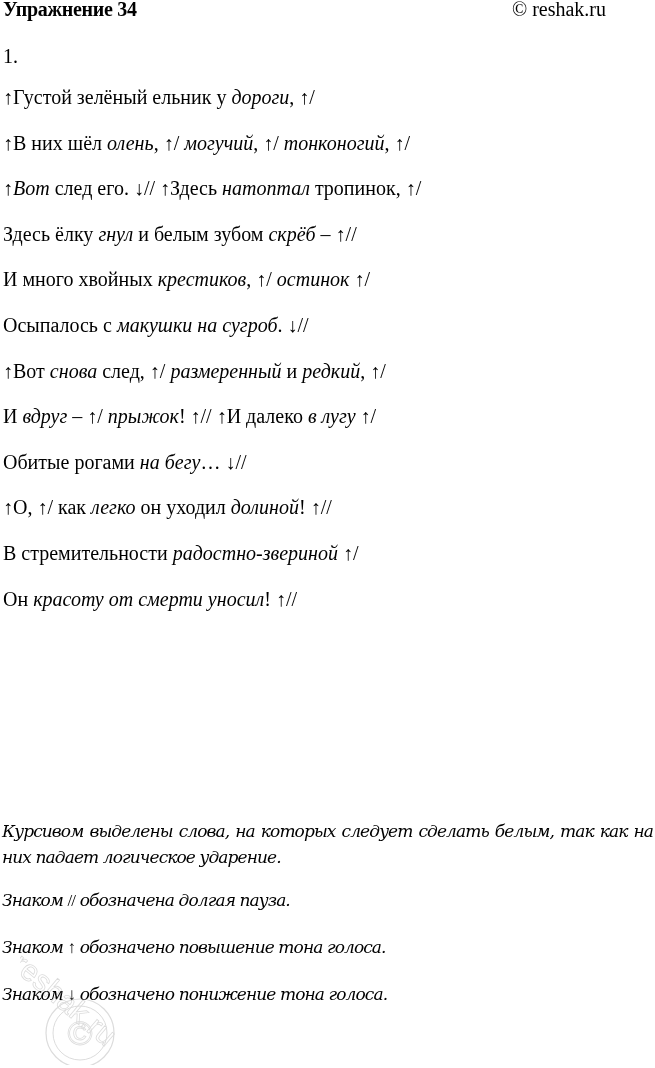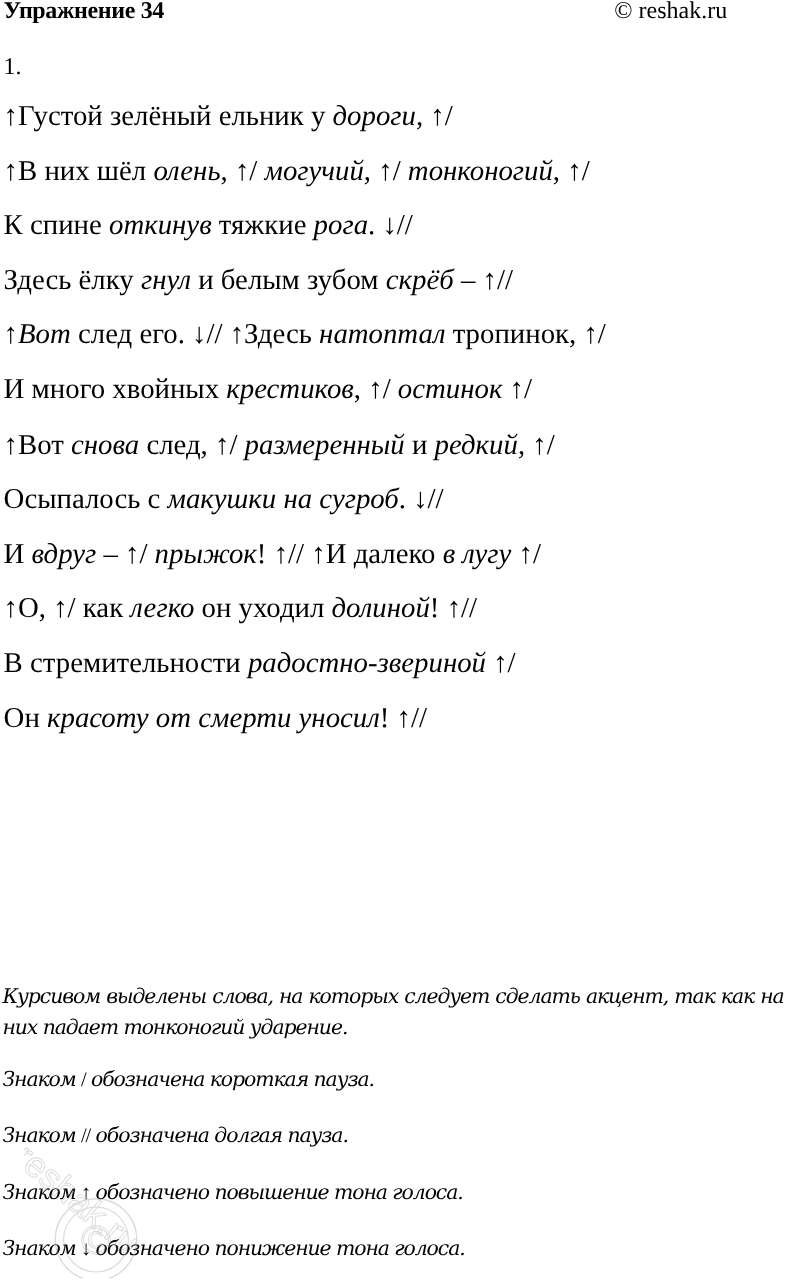--- a/index.html
+++ b/index.html
@@ -13,21 +13,21 @@
     .title {
       position: absolute; left: 3px; top: -2px;
       font-weight: bold; font-size: 20px; letter-spacing: -0.3px;
     }
     .copyright {
       position: absolute; right: 3px; top: -2px; font-size: 20px;
     }
     .num { position: absolute; left: 3px; top: 45px; font-size: 20px; }
     .poem { position: absolute; left: 3px; top: 85px; }
     .line {
-      font-size: 24px; height: 45.6px; line-height: 24px; white-space: nowrap;
+      font-size: 20px; height: 45.6px; line-height: 24px; white-space: nowrap;
     }
     .line i { font-style: italic; }
     .notes {
       position: absolute; left: 2px; top: 818px; width: 651px;
       font-family: "DejaVu Serif", serif; font-style: italic; font-size: 17px;
       letter-spacing: -0.9px;
     }
     .note { height: 47px; line-height: 24px; }
     .note.first { text-align: justify; text-align-last: left; height: 70px; line-height: 26px; }
     .note .sym { font-family: "Liberation Serif", serif; font-style: normal; }
@@ -42,37 +42,34 @@
 <div class="header">
   <div class="title">Упражнение 34</div>
   <div class="copyright">© reshak.ru</div>
 </div>
 
 <div class="num">1.</div>
 
 <div class="poem" id="poem">
     <div class="line"><span>↑Густой зелёный ельник у </span><i>дороги</i><span>, ↑/</span></div>
     <div class="line"><span>↑В них шёл </span><i>олень</i><span>, ↑/ </span><i>могучий</i><span>, ↑/ </span><i>тонконогий</i><span>, ↑/</span></div>
-    <div class="line"><span>К спине </span><i>откинув</i><span> тяжкие </span><i>рога</i><span>. ↓//</span></div>
+    <div class="line"><span>↑</span><i>Вот</i><span> след его. ↓// ↑Здесь </span><i>натоптал</i><span> тропинок, ↑/</span></div>
     <div class="line"><span>Здесь ёлку </span><i>гнул</i><span> и белым зубом </span><i>скрёб</i><span> – ↑//</span></div>
-    <div class="line"><span>↑</span><i>Вот</i><span> след его. ↓// ↑Здесь </span><i>натоптал</i><span> тропинок, ↑/</span></div>
     <div class="line"><span>И много хвойных </span><i>крестиков</i><span>, ↑/ </span><i>остинок</i><span> ↑/</span></div>
+    <div class="line"><span>Осыпалось с </span><i>макушки на сугроб</i><span>. ↓//</span></div>
     <div class="line"><span>↑Вот </span><i>снова</i><span> след, ↑/ </span><i>размеренный</i><span> и </span><i>редкий</i><span>, ↑/</span></div>
-    <div class="line"><span>Осыпалось с </span><i>макушки на сугроб</i><span>. ↓//</span></div>
     <div class="line"><span>И </span><i>вдруг</i><span> – ↑/ </span><i>прыжок</i><span>! ↑// ↑И далеко </span><i>в лугу</i><span> ↑/</span></div>
+    <div class="line"><span>Обитые рогами </span><i>на бегу</i><span>… ↓//</span></div>
     <div class="line"><span>↑О, ↑/ как </span><i>легко</i><span> он уходил </span><i>долиной</i><span>! ↑//</span></div>
     <div class="line"><span>В стремительности </span><i>радостно-звериной</i><span> ↑/</span></div>
     <div class="line"><span>Он </span><i>красоту от смерти уносил</i><span>! ↑//</span></div>
   </div>
 
 <div class="notes">
-  <div class="note first">Курсивом выделены слова, на которых следует сделать акцент, так как на них падает тонконогий ударение.</div>
-  <div class="note">
-    <span>Знаком </span><span class="sym">/</span><span> обозначена короткая пауза.</span>
-  </div>
+  <div class="note first">Курсивом выделены слова, на которых следует сделать белым, так как на них падает логическое ударение.</div>
   <div class="note">
     <span>Знаком </span><span class="sym">//</span><span> обозначена долгая пауза.</span>
   </div>
   <div class="note">
     <span>Знаком </span><span class="sym">↑</span><span> обозначено повышение тона голоса.</span>
   </div>
   <div class="note">
     <span>Знаком </span><span class="sym">↓</span><span> обозначено понижение тона голоса.</span>
   </div>
 </div>

